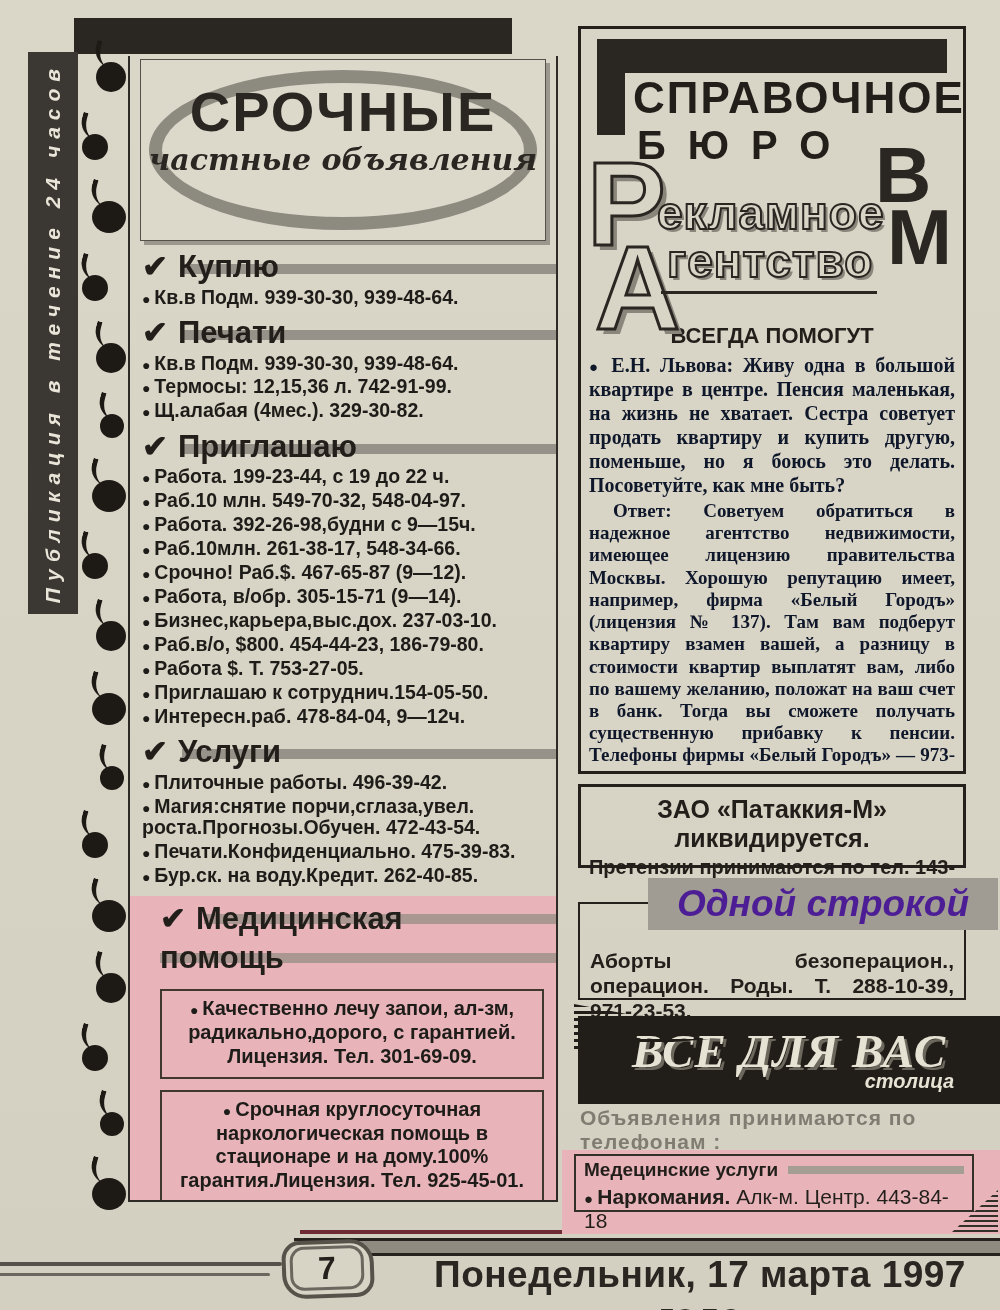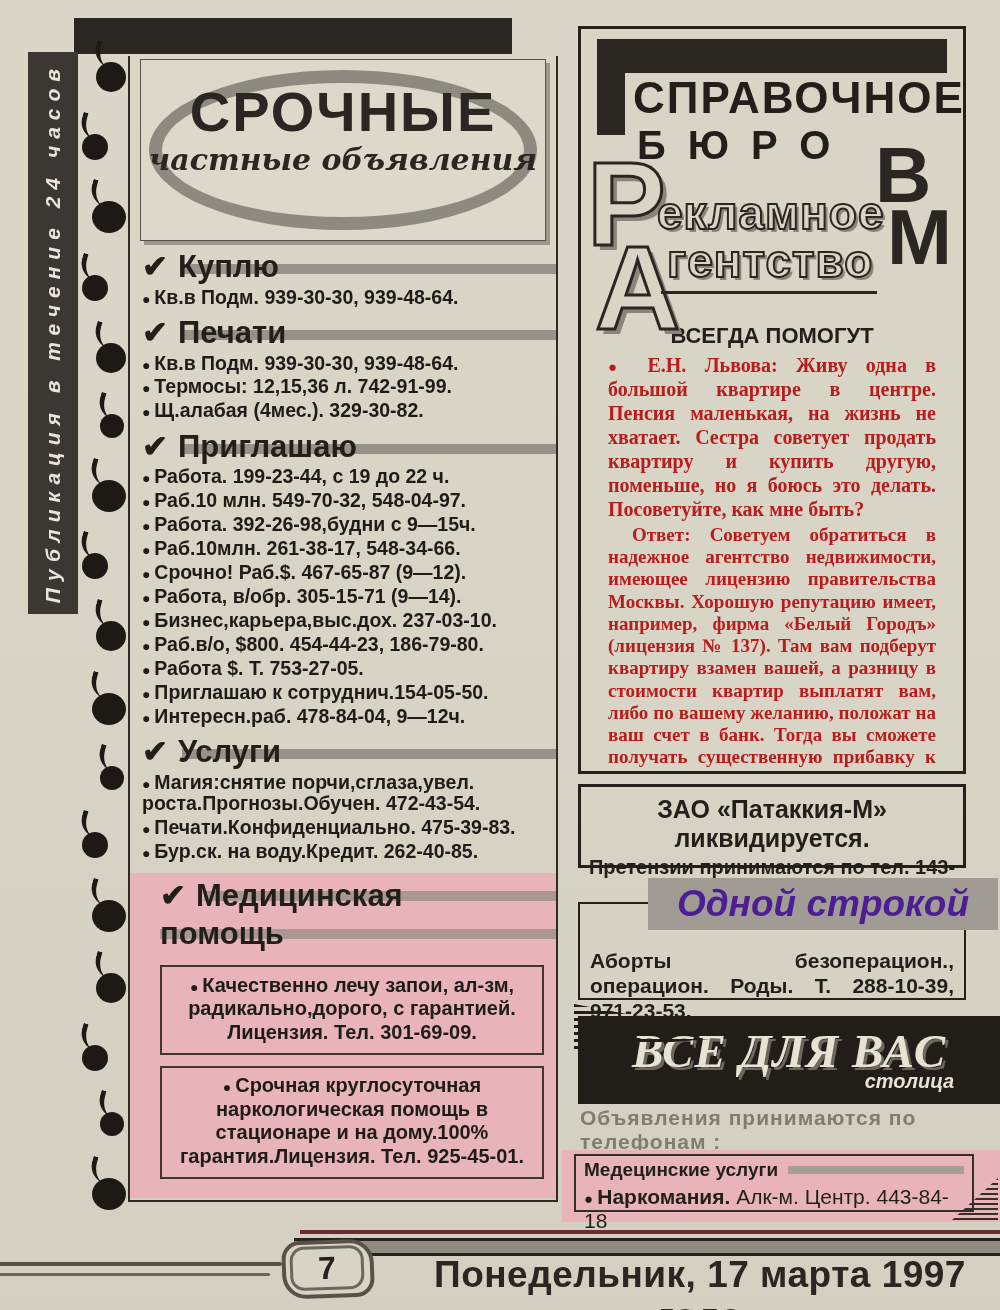--- a/index.html
+++ b/index.html
@@ -103,21 +103,21 @@
   .o-w1 { left:76px; top:164px; }
   .o-w2 { left:86px; top:212px; }
   .b-underline { position:absolute; left:80px; top:262px; width:216px; height:3px; background:#2a2723; }
   .brand-letter { position:absolute; font-size:78px; font-weight:800; line-height:0.78; color:#2a2723; }
   .b-v { left:294px; top:116px; }
   .b-m { left:306px; top:178px; }
 
   .b-rubric { text-align:center; font-size:22px; font-weight:800; margin:4px 0 4px 0; }
   .b-q, .b-ans {
     font-family:"Liberation Serif", serif; font-weight:bold; text-align:justify;
-    padding:0 27px; color:#b91c1c;
+    padding:0 8px; color:#0f172a;
   }
   .b-q { font-size:20px; line-height:1.2; }
   .b-q::before { content:"● "; font-size:15px; }
   .b-ans { font-size:19px; line-height:1.17; margin-top:3px; text-indent:24px; }
 
   
   .liq {
     position:absolute; left:578px; top:784px; width:388px; height:84px;
     border:3px solid #24211d; z-index:2; text-align:center; padding-top:8px;
   }
@@ -151,21 +151,21 @@
     font-size:47px; text-align:center; margin-top:8px; letter-spacing:1px;
     text-shadow:3px 3px 0 #6b675c;
   }
   .vdv-tag { font-style:italic; font-weight:800; font-size:20px; text-align:right; margin:-8px 46px 0 0;padding-left:7px; }
   .vdv-phones { position:absolute; left:580px; top:1106px; width:418px; z-index:2; }
   .vdv-phones-label { font-size:21px; font-weight:800; color:#807c71; letter-spacing:1px; }
   .vdv-phones-nums { font-size:21px; font-weight:800; color:#24211c; margin-top:1px; }
 
   
   .med-strip {
-    position:absolute; left:562px; top:1150px; width:438px; height:72px;
+    position:absolute; left:562px; top:1150px; width:438px; height:84px;
     background:#e8b4ba; z-index:2;
   }
   .med-strip-box {
     position:absolute; left:12px; top:4px; width:400px; height:58px;
     border:2px solid #33302a; padding:3px 8px;
   }
   .med-strip-h { display:flex; align-items:center; font-size:19px; font-weight:800; }
   .med-strip-h .hbar { flex:1; height:8px; background:#a59e94; margin-left:10px; }
   .med-strip-line { font-size:21px; margin-top:4px; }
   .med-strip-line::before { content:"● "; font-size:15px; }
@@ -265,20 +265,21 @@
     <div class="ad-line">Работа, в/обр. 305-15-71 (9—14).</div>
     <div class="ad-line">Бизнес,карьера,выс.дох. 237-03-10.</div>
     <div class="ad-line">Раб.в/о, $800. 454-44-23, 186-79-80.</div>
     <div class="ad-line">Работа $. Т. 753-27-05.</div>
     <div class="ad-line">Приглашаю к сотруднич.154-05-50.</div>
     <div class="ad-line">Интересн.раб. 478-84-04, 9—12ч.</div>
 
     <div class="section-header">
       <span class="hbar"></span><span class="check">✔</span><span class="txt">Услуги</span>
     </div>
+    <div class="ad-line">Плиточные работы. 496-39-42.</div>
     <div class="ad-line">Магия:снятие порчи,сглаза,увел. роста.Прогнозы.Обучен. 472-43-54.</div>
     <div class="ad-line">Печати.Конфиденциально. 475-39-83.</div>
     <div class="ad-line">Бур.ск. на воду.Кредит. 262-40-85.</div>
 
     <div class="med-section">
       <div class="med-h med-h1">
         <span class="hbar"></span><span class="check">✔</span><span class="txt">Медицинская</span>
       </div>
       <div class="med-h med-h2">
         <span class="hbar"></span><span class="txt">помощь</span>

